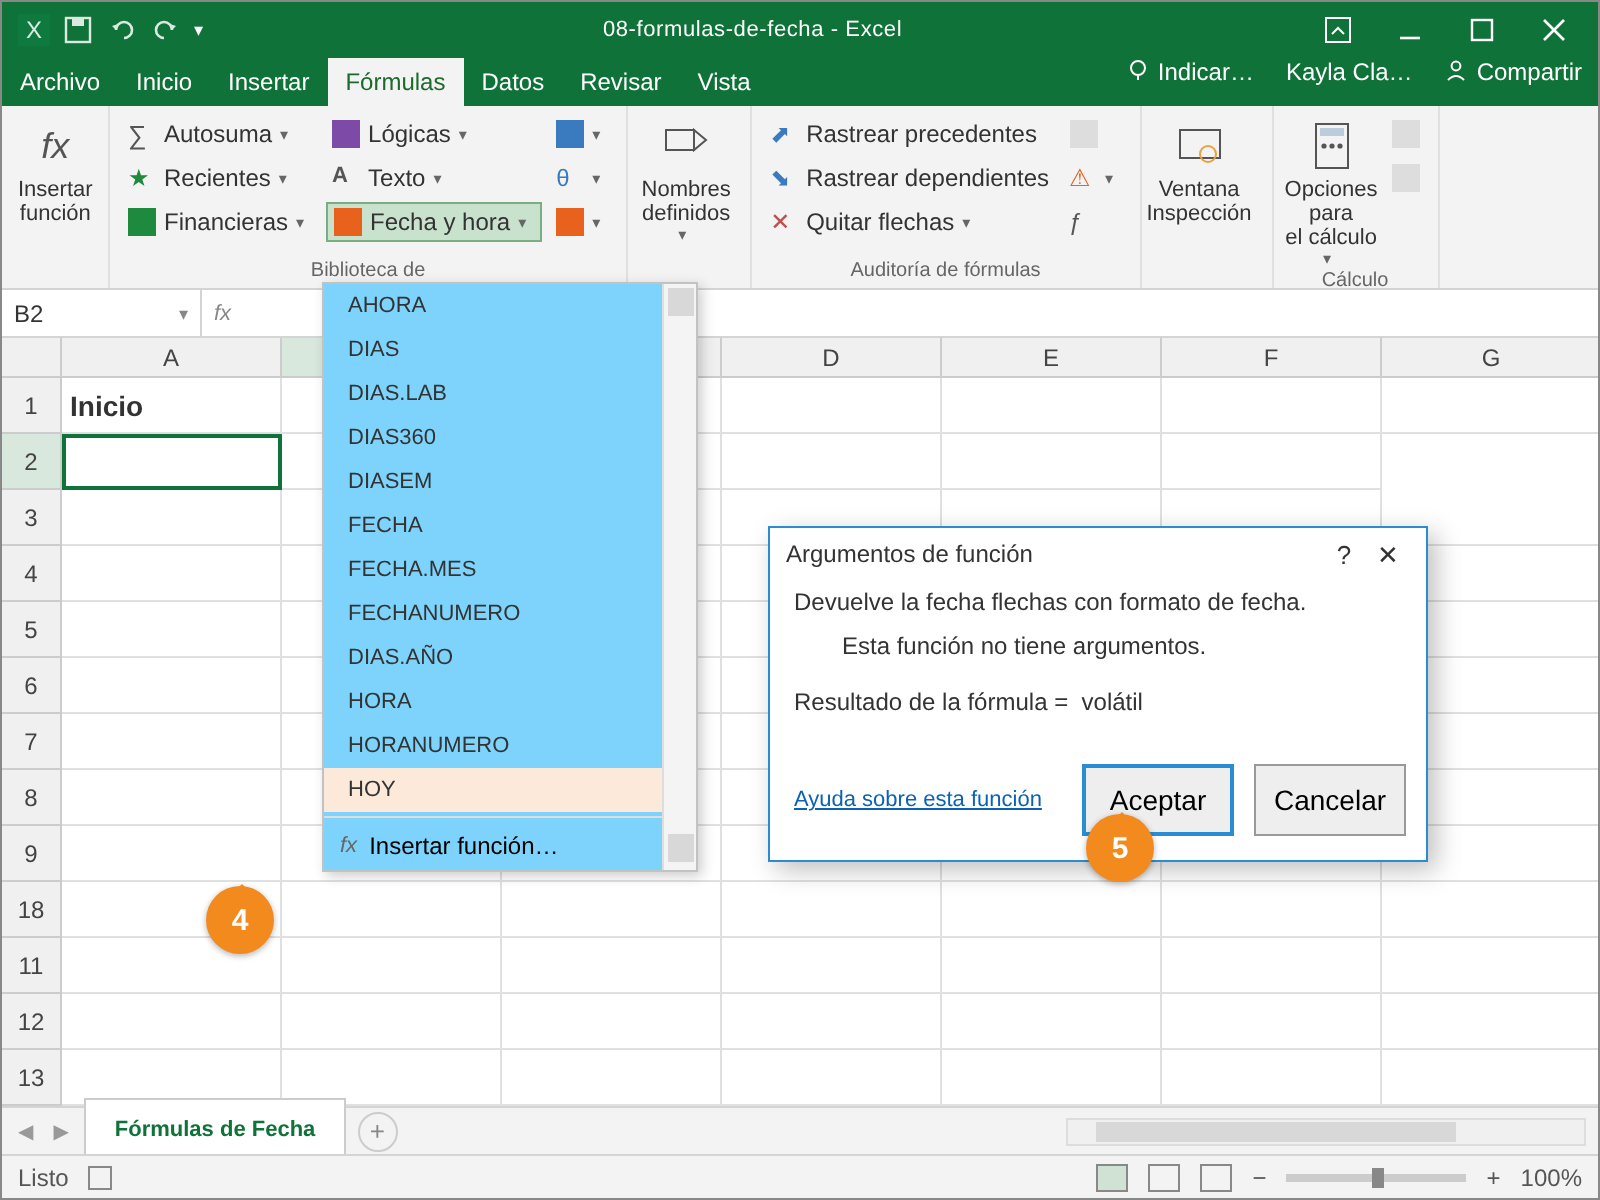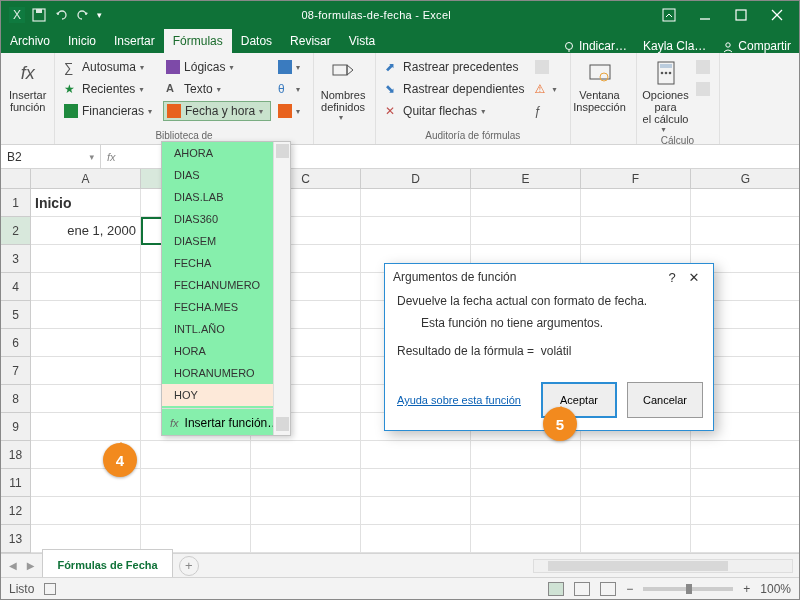--- a/index.html
+++ b/index.html
@@ -7,21 +7,21 @@
 .titlebar{height:28px;background:#0f7238;color:#fff;display:flex;align-items:center;padding:0 4px}
 .titlebar .left-icons{display:flex;gap:6px;align-items:center;padding-left:4px}
 .titlebar .ic{width:16px;height:16px;opacity:.85}
 .titlebar .title{flex:1;text-align:center;font-size:11px;letter-spacing:.3px}
 .titlebar .win-controls{display:flex}
 .titlebar .win-controls div{width:36px;height:28px;display:flex;align-items:center;justify-content:center}
 .menubar{height:24px;background:#0f7238;color:#fff;display:flex;align-items:stretch;font-size:12px}
 .menubar .tab{padding:0 9px;display:flex;align-items:center;white-space:nowrap;cursor:pointer}
 .menubar .tab.active{background:#f3f3f3;color:#1a6b2c;font-weight:400}
 .menubar .spacer{flex:1}
-.menubar .rtab{padding:0 8px;display:flex;align-items:flex-end;gap:4px;cursor:pointer}
+.menubar .rtab{padding:0 8px;display:flex;align-items:flex-start;gap:4px;cursor:pointer}
 .ribbon{height:92px;background:#f3f3f3;border-bottom:1px solid #d4d4d4;display:flex;position:relative}
 .rgroup{border-right:1px solid #e0e0e0;padding:2px 6px 0 6px;display:flex;flex-direction:column;height:100%}
 .rgroup .label{font-size:10px;color:#666;text-align:center;margin-top:auto;padding-bottom:3px}
 .rgroup .body{flex:1;display:flex;gap:4px;align-items:flex-start;padding-top:2px}
 .big-btn{display:flex;flex-direction:column;align-items:center;width:46px;padding:2px;cursor:pointer}
 .big-btn .bicon{width:28px;height:28px;margin-bottom:2px}
 .big-btn .btxt{font-size:11px;text-align:center;line-height:1.1;color:#333}
 .small-rows{display:flex;flex-direction:column;gap:2px}
 .srow{display:flex;align-items:center;gap:4px;height:20px;padding:0 3px;cursor:pointer;font-size:11px;color:#333;white-space:nowrap}
 .srow.selected{background:#c9e2cd;border:1px solid #7aad82}
@@ -39,40 +39,40 @@
 .ch{width:110px;background:#f0f0f0;border-right:1px solid #ccc;border-bottom:1px solid #ccc;display:flex;align-items:center;justify-content:center;color:#444;font-size:12px}
 .ch.sel{background:#d8e8dc}
 .rowheads{position:absolute;left:0;top:20px;width:30px}
 .rh{height:28px;background:#f0f0f0;border-right:1px solid #ccc;border-bottom:1px solid #ccc;display:flex;align-items:center;justify-content:center;color:#444}
 .rh.sel{background:#d8e8dc}
 .cells{position:absolute;left:30px;top:20px}
 .crow{display:flex}
 .cell{width:110px;height:28px;border-right:1px solid #e0e0e0;border-bottom:1px solid #e0e0e0;padding:0 4px;display:flex;align-items:center;color:#333}
 .cell.head{font-weight:bold;font-size:14px}
 .cell.active{border:2px solid #0f7238;position:relative;z-index:2}
-.dropdown{position:absolute;left:160px;top:140px;width:130px;background:#86efac;border:1px solid #c2c2c2;box-shadow:2px 2px 6px rgba(0,0,0,.2);z-index:20}
+.dropdown{position:absolute;left:160px;top:140px;width:188px;background:#7dd3fc;border:1px solid #c2c2c2;box-shadow:2px 2px 6px rgba(0,0,0,.2);z-index:20}
 .dropdown .ditem{height:22px;display:flex;align-items:center;padding:0 12px;font-size:11px;color:#333;cursor:pointer}
 .dropdown .ditem.hl{background:#fde9d9}
 .dropdown .sep{border-top:1px solid #ddd;margin:2px 0}
 .dropdown .fxitem{height:24px;display:flex;align-items:center;gap:6px;padding:0 8px;font-size:11px;cursor:pointer}
 .dropdown .fxi{font-style:italic;color:#666;font-size:11px}
 .scrollers{position:absolute;right:0;top:0;width:17px;height:100%;background:#f4f4f4;border-left:1px solid #ddd}
 .scrollers .thumb{position:absolute;left:2px;top:2px;width:13px;height:14px;background:#d8d8d8}
 .scrollers .thumbb{position:absolute;left:2px;bottom:4px;width:13px;height:14px;background:#d8d8d8}
 .dialog{position:absolute;left:383px;top:262px;width:330px;background:#fff;border:1px solid #2a8dd4;box-shadow:4px 4px 12px rgba(0,0,0,.25);z-index:30}
 .dialog .dhead{height:26px;display:flex;align-items:center;padding:0 8px;font-size:12px;color:#333}
 .dialog .dhead .sp{flex:1}
 .dialog .dhead .hbtn{width:22px;text-align:center;cursor:pointer;font-size:13px}
 .dialog .dbody{padding:4px 12px 10px 12px;color:#333;font-size:11px}
 .dialog .dbody .line{margin-bottom:8px}
 .dialog .dbody .indent{margin-left:24px;margin-bottom:14px}
 .dialog .dfoot{display:flex;align-items:center;padding:6px 10px 12px 12px;gap:10px}
 .dialog .dfoot a{color:#0a61b5;text-decoration:underline;font-size:11px;cursor:pointer}
 .dialog .dfoot .sp{flex:1}
-.dialog .dbtn{width:76px;height:36px;border:1px solid #999;background:#eee;font-size:11px;cursor:pointer}
+.dialog .dbtn{width:76px;height:36px;border:1px solid #999;background:#eee;font-size:14px;cursor:pointer}
 .dialog .dbtn.primary{border:2px solid #2a8dd4}
 .bubble{position:absolute;width:34px;height:34px;border-radius:50%;background:#f28a1e;color:#fff;display:flex;align-items:center;justify-content:center;font-weight:bold;font-size:15px;box-shadow:0 1px 3px rgba(0,0,0,.3);z-index:40}
 .bubble.b4{left:102px;top:442px}
 .bubble.b5{left:542px;top:406px}
 .bubble::before{content:"";position:absolute;top:-6px;left:13px;border:5px solid transparent;border-bottom-color:#f28a1e}
 .sheettabs{position:absolute;left:0;bottom:22px;right:0;height:24px;background:#f3f3f3;border-top:1px solid #d4d4d4;display:flex;align-items:center;padding:0 6px;gap:6px}
 .sheettabs .nav-ic{color:#999;font-size:10px;padding:0 2px;cursor:pointer}
 .sheet-tab{height:34px;padding:0 14px;background:#fff;border:1px solid #ccc;border-bottom:2px solid #0f7238;display:flex;align-items:center;font-size:11px;font-weight:bold;color:#0f7238;cursor:pointer}
 .add-sheet{width:20px;height:20px;border:1px solid #ccc;border-radius:50%;display:flex;align-items:center;justify-content:center;color:#888;cursor:pointer;font-size:13px}
 .hscroll{margin-left:auto;width:260px;height:14px;background:#f0f0f0;border:1px solid #ddd;position:relative}
@@ -345,21 +345,20 @@
     <div class="crow">
       <div class="cell head">Inicio</div>
       <div class="cell"></div>
       <div class="cell head">Siglo</div>
       <div class="cell"></div>
       <div class="cell"></div>
       <div class="cell"></div>
       <div class="cell"></div>
     </div>
     <div class="crow">
-      <div class="cell" style="text-align:right;justify-content:flex-end;font-size:13px">ene 1, 2000</div>
       <div class="cell active"></div>
       <div class="cell"></div>
       <div class="cell"></div>
       <div class="cell"></div>
       <div class="cell"></div>
       <div class="cell"></div>
     </div>
     <div class="crow">
         <div class="cell"></div>
         <div class="cell"></div>
@@ -462,23 +461,23 @@
   </div>
 </div>
 
 <div class="dropdown">
   <div class="ditem">AHORA</div>
   <div class="ditem">DIAS</div>
   <div class="ditem">DIAS.LAB</div>
   <div class="ditem">DIAS360</div>
   <div class="ditem">DIASEM</div>
   <div class="ditem">FECHA</div>
+  <div class="ditem">FECHA.MES</div>
   <div class="ditem">FECHANUMERO</div>
-  <div class="ditem">FECHA.MES</div>
-  <div class="ditem">INTL.AÑO</div>
+  <div class="ditem">DIAS.AÑO</div>
   <div class="ditem">HORA</div>
   <div class="ditem">HORANUMERO</div>
   <div class="ditem hl">HOY</div>
   <div class="sep"></div>
   <div class="fxitem">
       <span class="fxi">fx</span>
       <span>Insertar función…</span>
     </div>
   <div class="scrollers">
       <div class="thumb"></div>
@@ -487,21 +486,21 @@
 </div>
 
 <div class="dialog">
   <div class="dhead">
     <span>Argumentos de función</span>
     <span class="sp"></span>
     <span class="hbtn">?</span>
     <span class="hbtn">✕</span>
   </div>
   <div class="dbody">
-    <div class="line">Devuelve la fecha actual con formato de fecha.</div>
+    <div class="line">Devuelve la fecha flechas con formato de fecha.</div>
     <div class="indent">Esta función no tiene argumentos.</div>
     <div class="line"><span>Resultado de la fórmula =</span>&nbsp;&nbsp;<span>volátil</span></div>
   </div>
   <div class="dfoot">
     <a>Ayuda sobre esta función</a>
     <span class="sp"></span>
     <button class="dbtn primary">Aceptar</button>
     <button class="dbtn">Cancelar</button>
   </div>
 </div>

